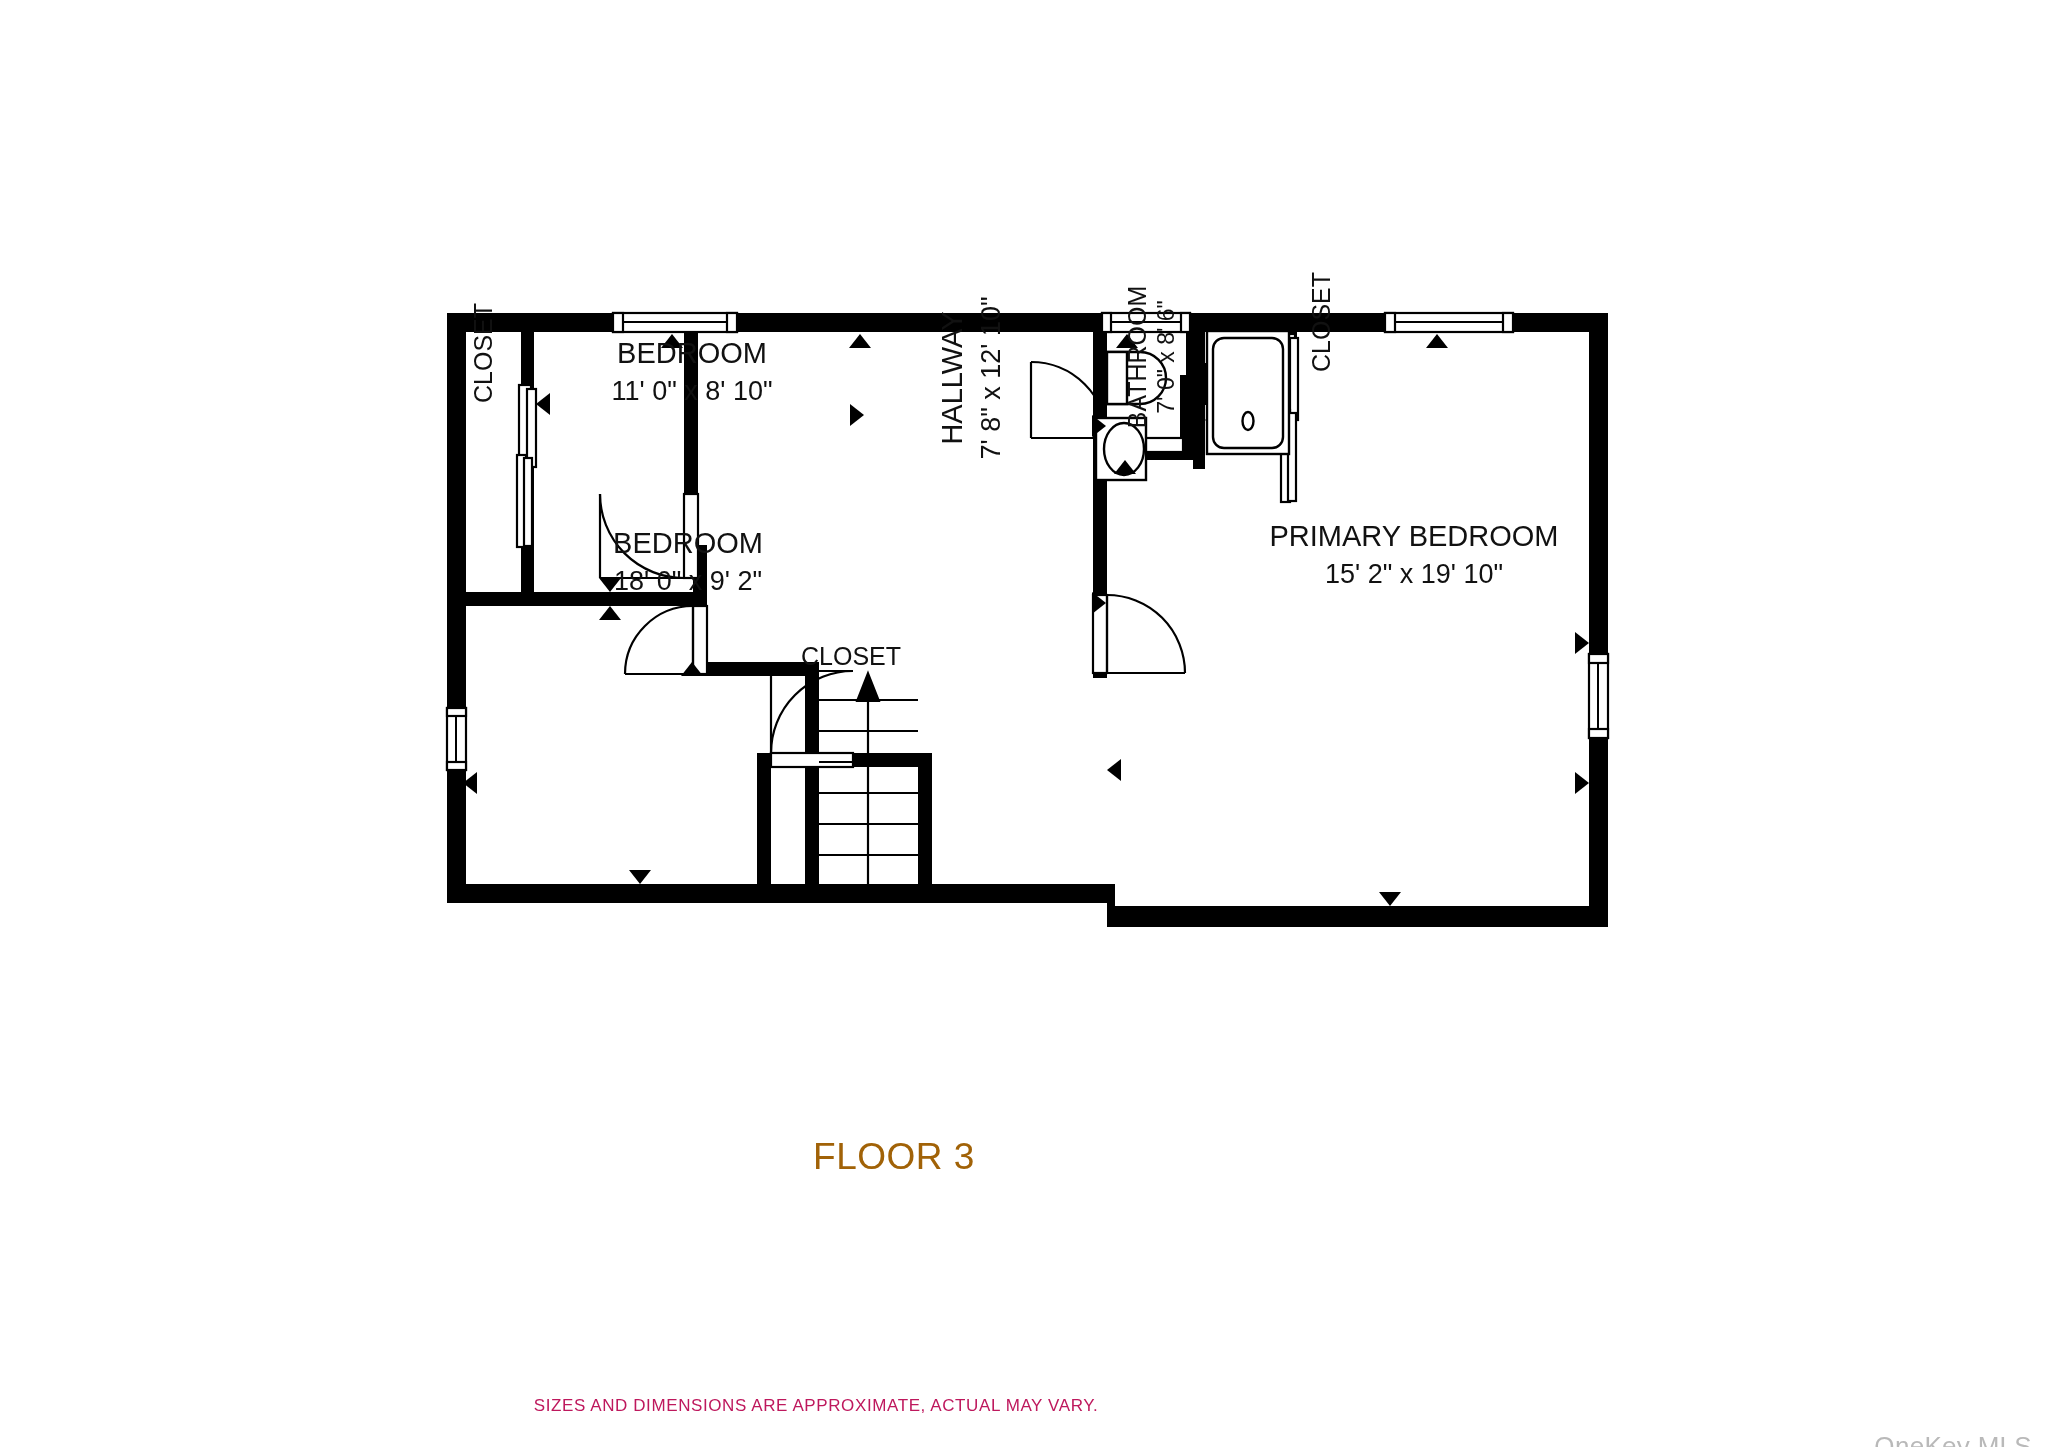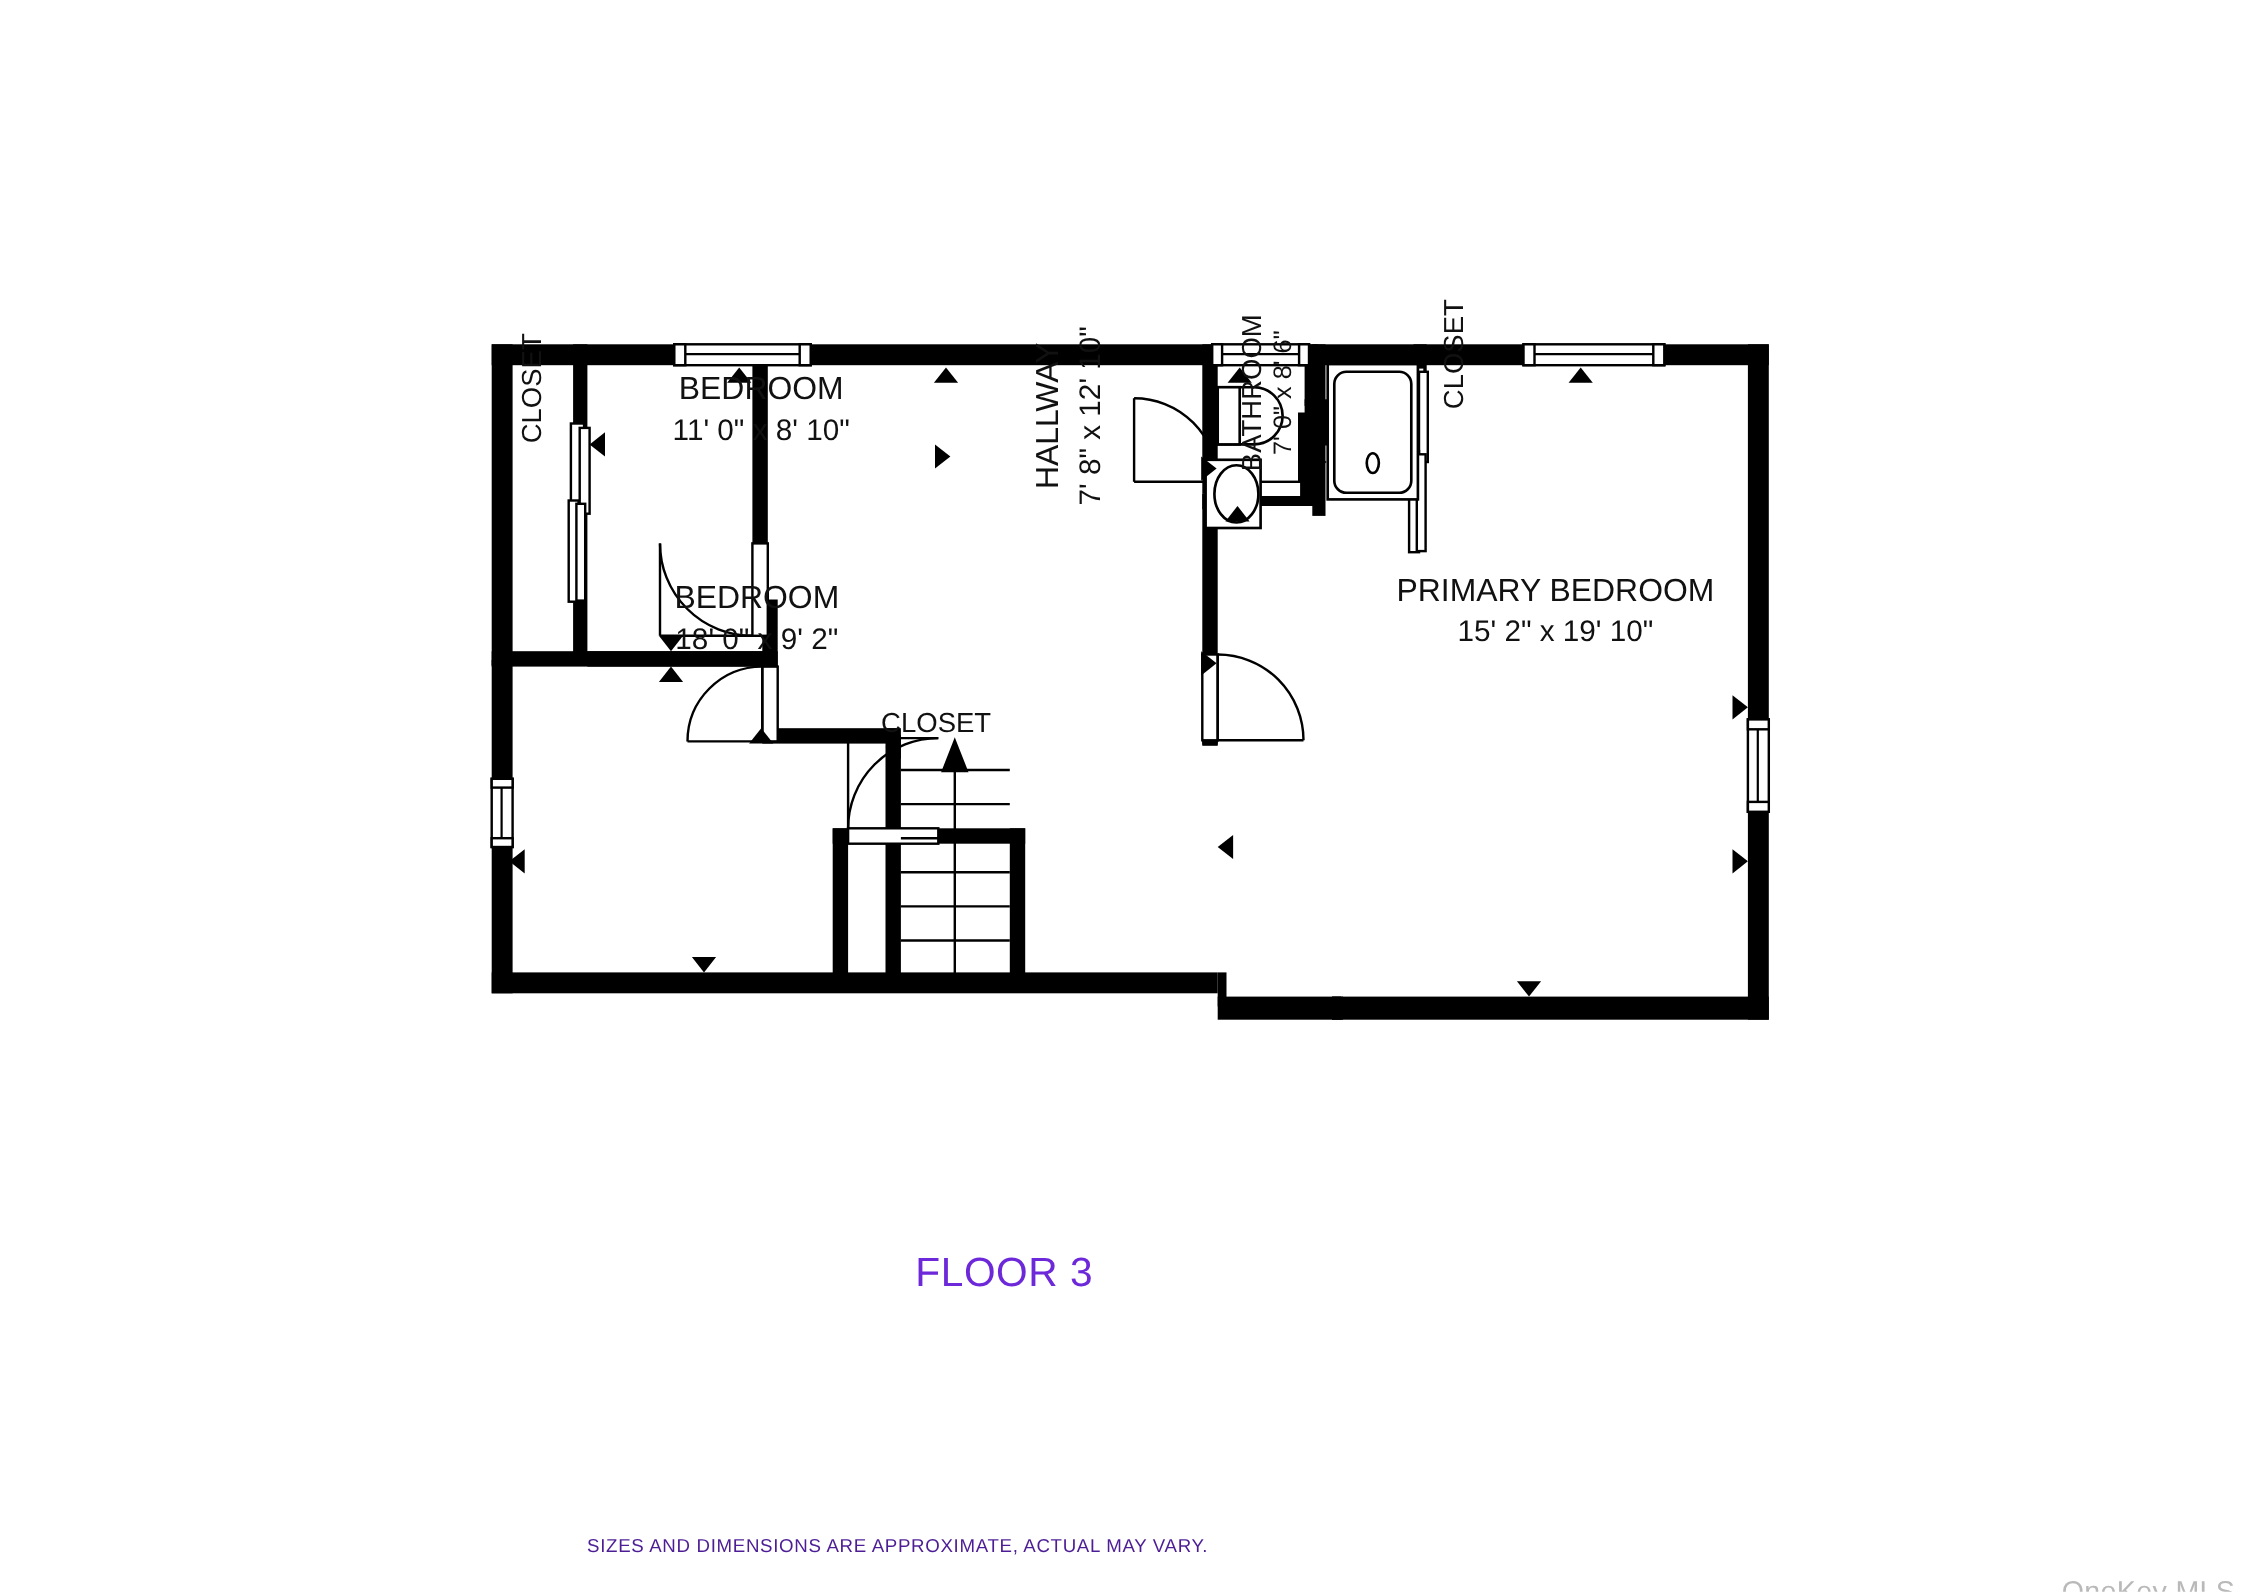--- a/index.html
+++ b/index.html
@@ -27,33 +27,32 @@
     height: 1447px;
   }
   .floor-title {
     position: absolute;
     left: 0;
     top: 1136px;
     width: 1788px;
     text-align: center;
     font-size: 37px;
     letter-spacing: 0.5px;
-    color: #6d28d9;
-    font-family: "Liberation Sans", sans-serif;
-    padding-left: 19px;
+    color: #a16207;
+    font-family: "Liberation Sans", sans-serif;
   }
   .disclaimer {
     position: absolute;
     left: 0;
     top: 1396px;
     width: 1632px;
     text-align: center;
     font-size: 17px;
     letter-spacing: 0.6px;
-    color: #4c1d95;
+    color: #be185d;
     font-family: "Liberation Sans", sans-serif;
   }
   .watermark {
     position: absolute;
     right: 16px;
     top: 1395px;
     font-size: 26px;
     color: #b9b9b9;
     letter-spacing: 0.3px;
     font-family: "Liberation Sans", sans-serif;

